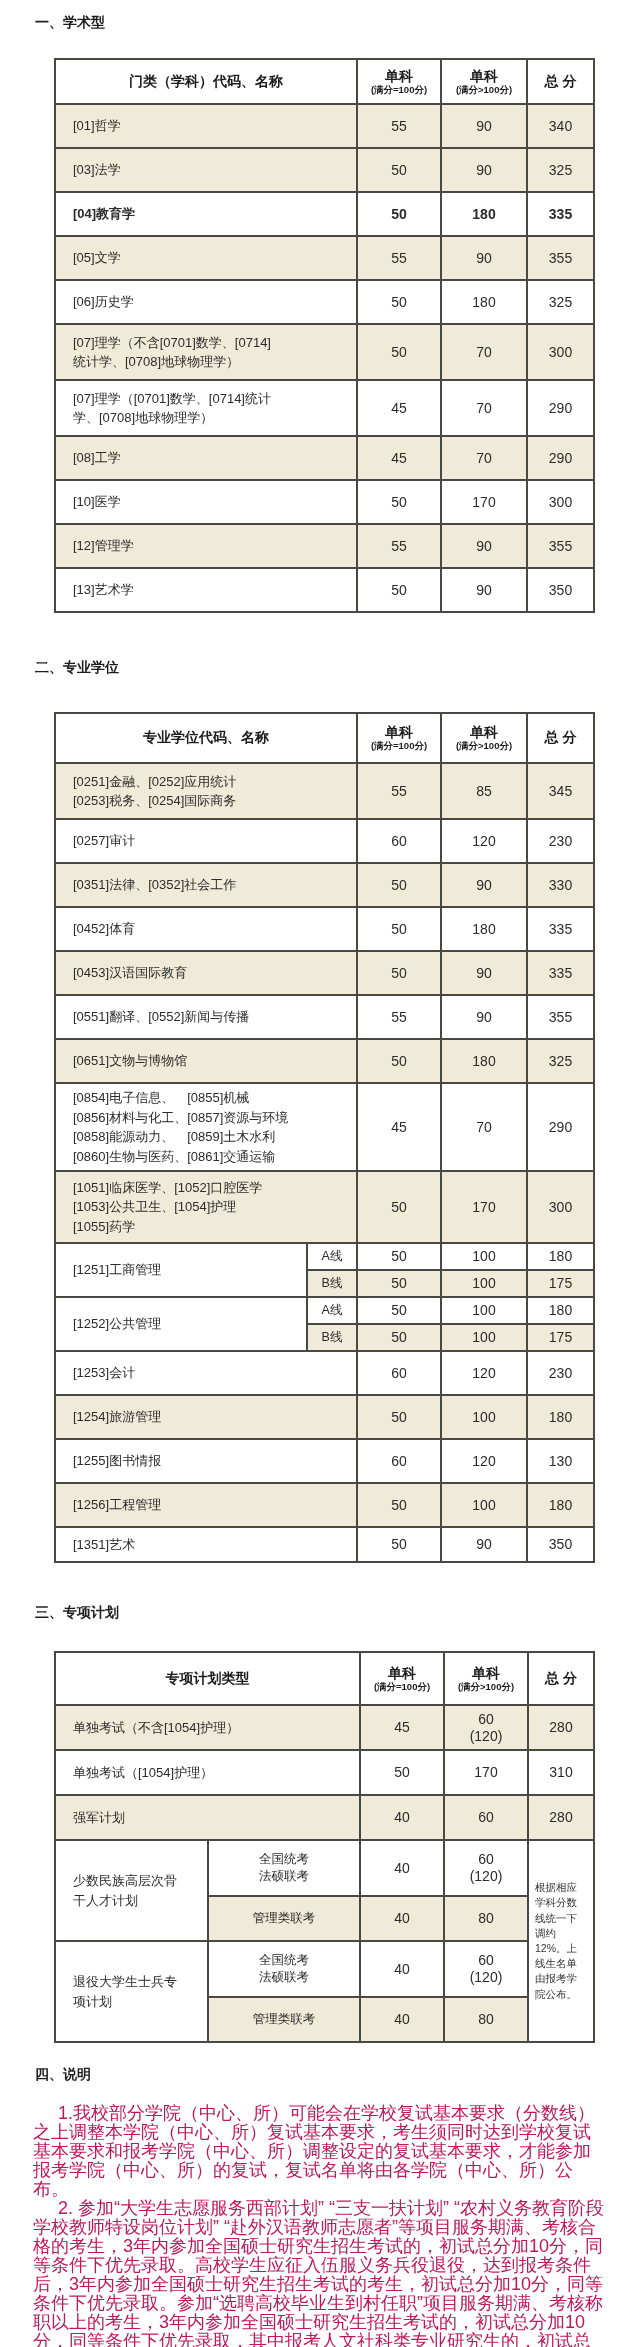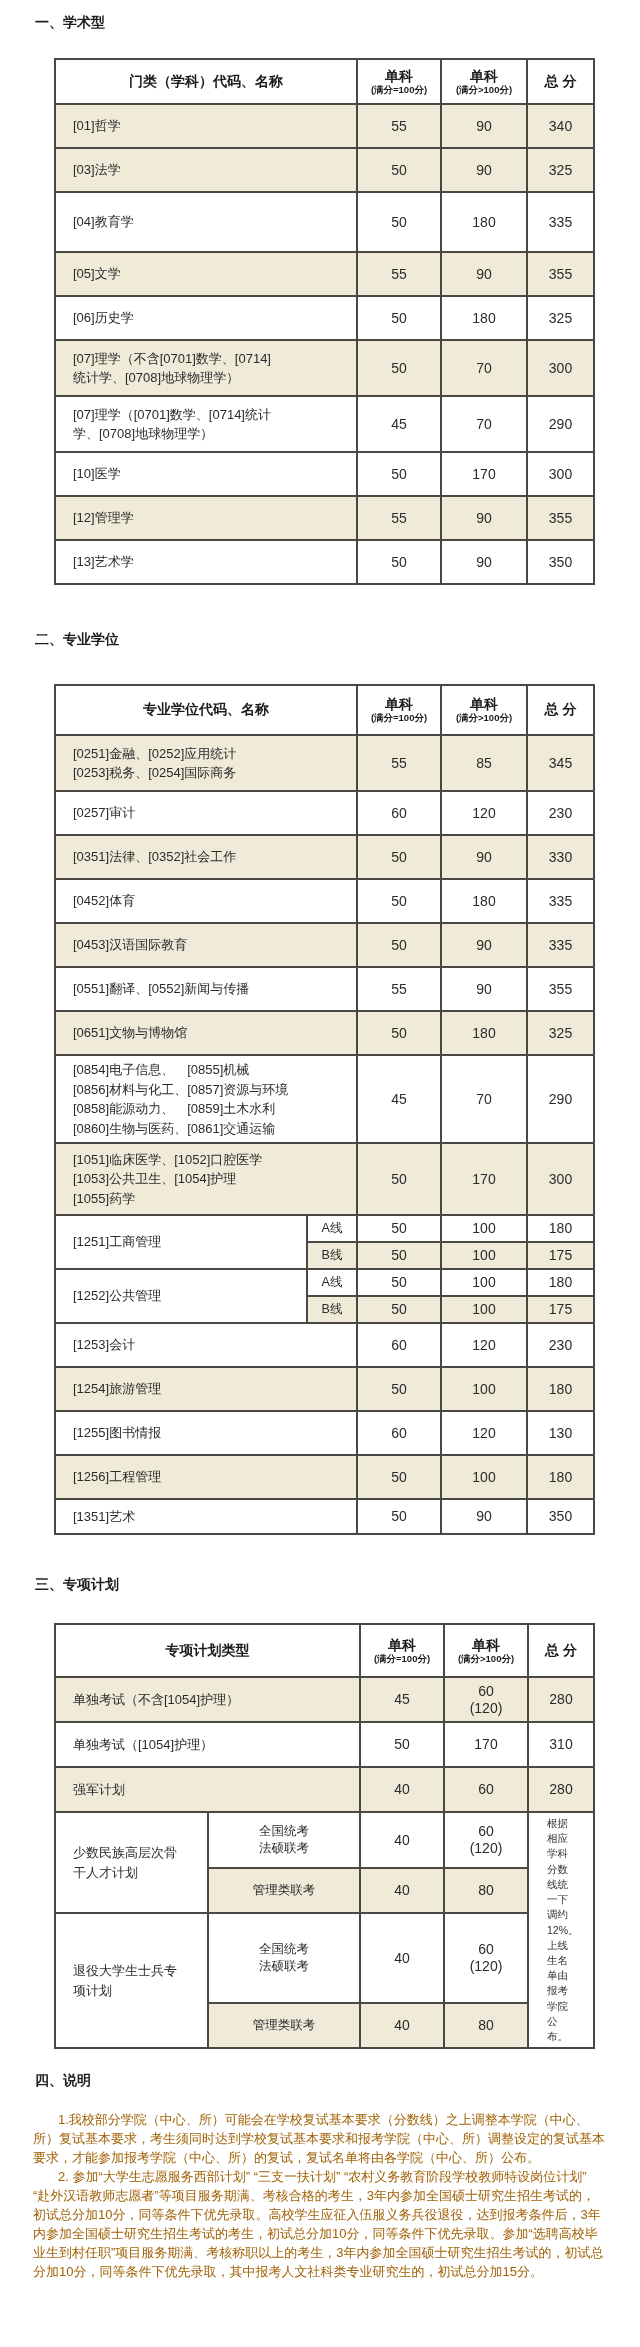--- a/index.html
+++ b/index.html
@@ -25,29 +25,29 @@
   .th-score{text-align:center;}
   .th-main{font-size:14px;font-weight:700;line-height:1.15;}
   .th-sub{font-size:9.5px;font-weight:700;line-height:1.2;}
   .td-name{
     font-size:13px;text-align:left;padding:4px 6px 4px 17px;
     white-space:pre-line;line-height:1.5;
   }
   .td-sub{font-size:12.5px;text-align:center;white-space:pre-line;line-height:1.35;}
   td.score{font-size:14px;text-align:center;white-space:pre-line;line-height:1.2;}
   .td-note{
-    font-size:10.5px;line-height:1.45;padding:3px 18px;color:#333333;
+    font-size:10.5px;line-height:1.45;padding:3px 6px;color:#333333;
     text-align:left;vertical-align:middle;background:#ffffff;
   }
   tr.shade td{background:#f0ebd8;}
 
   .notes{margin:20px 0 0 33px;width:574px;}
   .note{
-    margin:0;font-size:13px;line-height:19px;text-indent:25px;
-    color:#a16207;text-align:left;
+    margin:0;font-size:18px;line-height:19px;text-indent:25px;
+    color:#be185d;text-align:left;
   }
 </style>
 </head>
 <body>
 
 <div class="sec-title" id="title-academic">一、学术型</div>
 
 <table id="t-academic">
   <colgroup>
     <col style="width:302px">
@@ -73,21 +73,21 @@
         <td class="score">55</td>
         <td class="score">90</td>
         <td class="score">340</td>
       </tr>
       <tr class="shade" style="height: 44px;">
         <td class="td-name" colspan="1">[03]法学</td>
         <td class="score">50</td>
         <td class="score">90</td>
         <td class="score">325</td>
       </tr>
-      <tr style="height: 60px;">
+      <tr style="height: 44px; font-weight: bold;">
         <td class="td-name" colspan="1">[04]教育学</td>
         <td class="score">50</td>
         <td class="score">180</td>
         <td class="score">335</td>
       </tr>
       <tr class="shade" style="height: 44px;">
         <td class="td-name" colspan="1">[05]文学</td>
         <td class="score">55</td>
         <td class="score">90</td>
         <td class="score">355</td>
@@ -101,20 +101,26 @@
       <tr class="shade" style="height: 56px;">
         <td class="td-name" colspan="1">[07]理学（不含[0701]数学、[0714]
 统计学、[0708]地球物理学）</td>
         <td class="score">50</td>
         <td class="score">70</td>
         <td class="score">300</td>
       </tr>
       <tr style="height: 56px;">
         <td class="td-name" colspan="1">[07]理学（[0701]数学、[0714]统计
 学、[0708]地球物理学）</td>
+        <td class="score">45</td>
+        <td class="score">70</td>
+        <td class="score">290</td>
+      </tr>
+      <tr class="shade" style="height: 44px;">
+        <td class="td-name" colspan="1">[08]工学</td>
         <td class="score">45</td>
         <td class="score">70</td>
         <td class="score">290</td>
       </tr>
       <tr style="height: 44px;">
         <td class="td-name" colspan="1">[10]医学</td>
         <td class="score">50</td>
         <td class="score">170</td>
         <td class="score">300</td>
       </tr>

